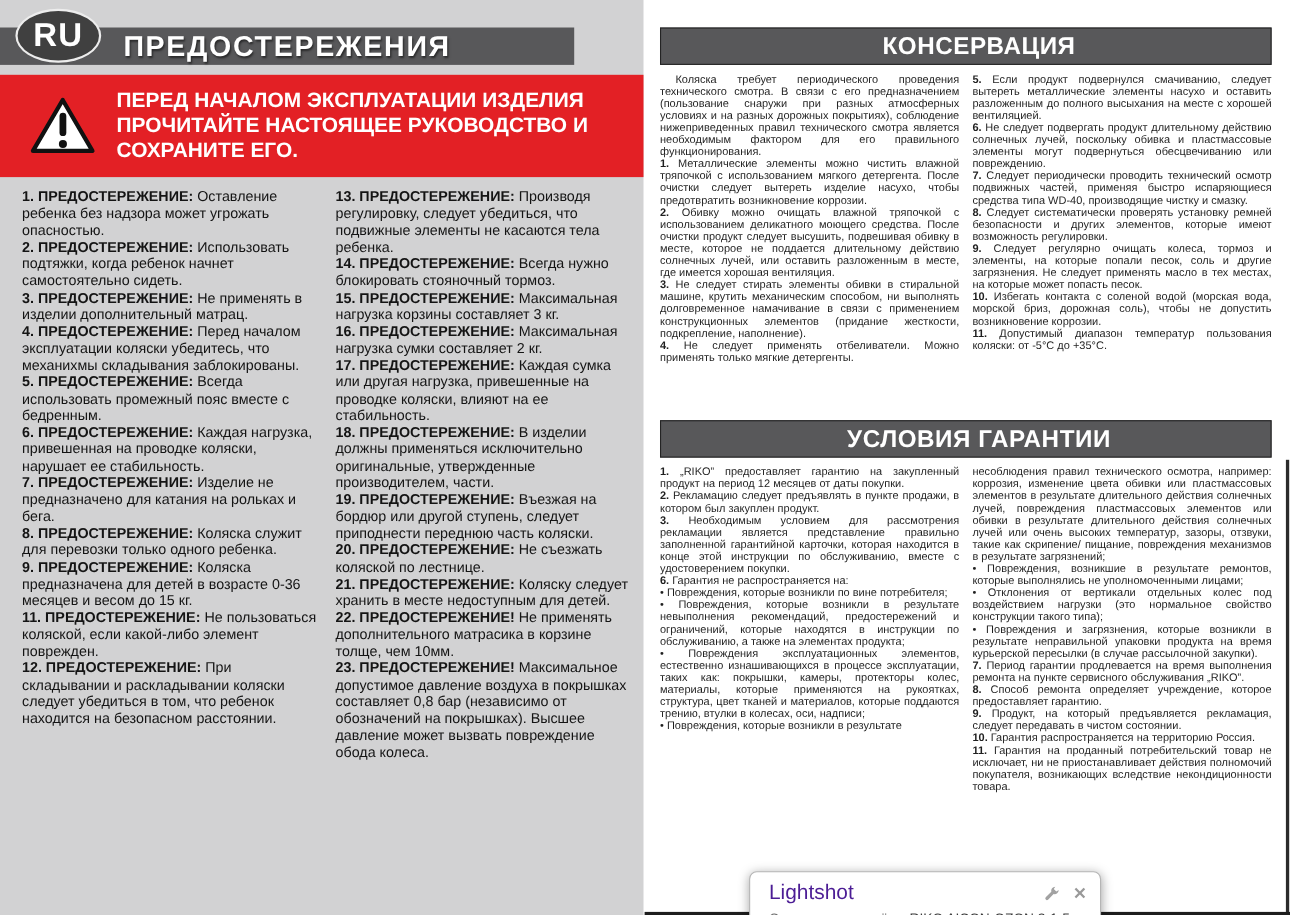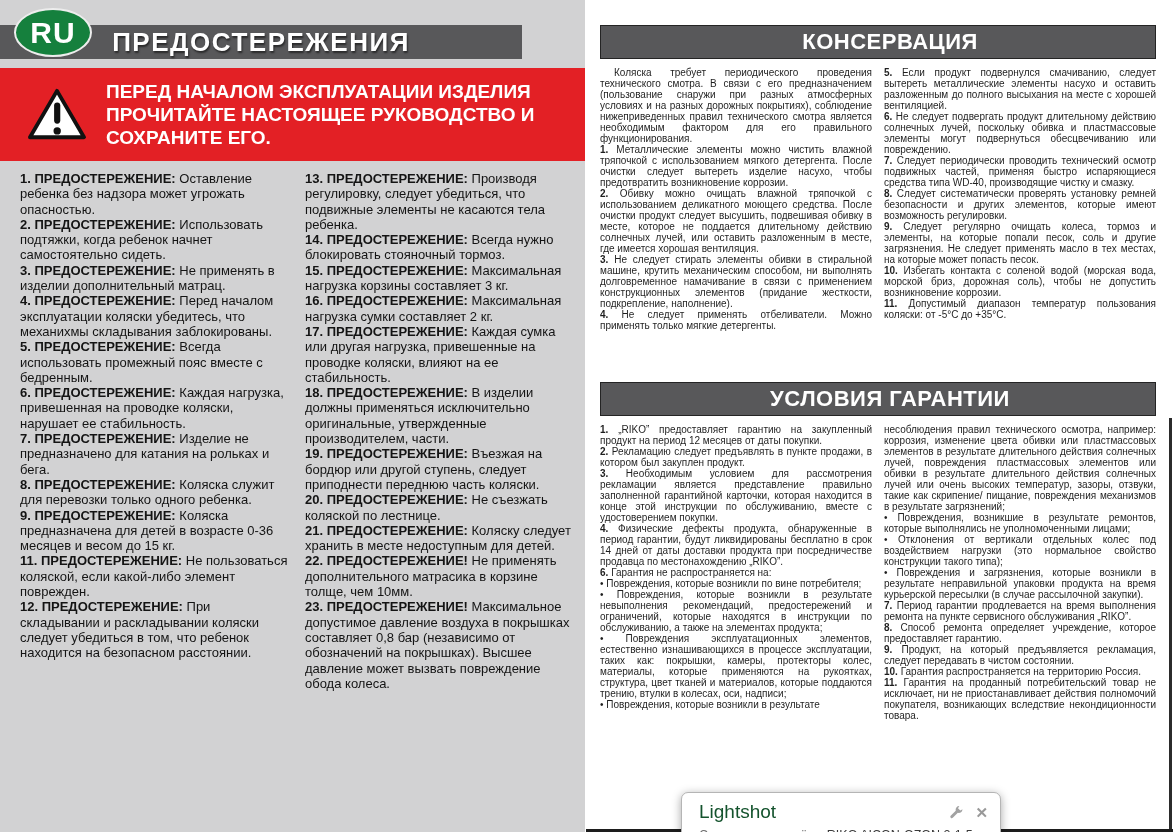--- a/index.html
+++ b/index.html
@@ -5,21 +5,21 @@
   * { margin:0; padding:0; box-sizing:border-box; }
   html,body { width:1173px; height:832px; overflow:hidden; }
   body { position:relative; background:#ffffff; font-family:"Liberation Sans", sans-serif; }
 
   
   .left-page { position:absolute; left:0; top:0; width:585px; height:832px; background:#d2d2d3; }
   .lp-header { position:absolute; top:25px; left:0; width:522px; height:34px; background:#58585a;
                display:flex; align-items:center; justify-content:center; }
   .lp-title { color:#fff; font-weight:bold; font-size:26px; letter-spacing:1.5px;
               text-shadow:1px 2px 2px rgba(0,0,0,0.55); }
-  .ru-badge { position:absolute; left:14px; top:8px; width:78px; height:49px; background:#15803d;
+  .ru-badge { position:absolute; left:14px; top:8px; width:78px; height:49px; background:#404040;
               border:2px solid #ededed; border-radius:50%; z-index:3;
               display:flex; align-items:center; justify-content:center;
               color:#fff; font-weight:bold; font-size:30px; letter-spacing:1px; }
   .alert { position:absolute; top:68px; left:0; width:585px; height:93px; background:#e32025;
            display:flex; align-items:center; }
   .alert svg { margin-left:26px; flex:none; }
   .alert-text { margin-left:18px; width:452px; color:#fff; font-weight:bold; font-size:19px;
                 line-height:1.22; text-transform:uppercase; }
   .warn-wrap { position:absolute; top:171px; left:20px; width:554px; display:flex; gap:16px; }
   .wcol { width:269px; font-size:13px; line-height:15.3px; color:#141414; }
@@ -42,21 +42,21 @@
 
   
   .edge-right  { position:absolute; left:1169px; top:418px; width:3px; height:414px; background:#2b2b2b; }
   .edge-bottom { position:absolute; left:586px; top:829px; width:587px; height:3px; background:#1d1d1d; }
 
   
   .lightshot { position:absolute; left:681px; top:792px; width:320px; height:72px; background:#fff;
                border:1px solid #b5b5b5; border-radius:7px; box-shadow:0 2px 10px rgba(0,0,0,0.35);
                z-index:10; }
   .ls-head { display:flex; align-items:center; padding:8px 12px 0 17px; }
-  .ls-title { flex:1; color:#14532d; font-size:19px; }
+  .ls-title { flex:1; color:#4c1d95; font-size:19px; }
   .ls-wrench { margin-right:12px; cursor:pointer; display:inline-flex; }
   .ls-close { color:#999; font-size:15px; font-weight:bold; cursor:pointer; line-height:1; }
   .ls-msg { padding:5px 16px 0 17px; font-size:12.5px; white-space:nowrap; }
   .ls-msg .pre { color:#6e6e6e; }
   .ls-msg .file { color:#3a3a3a; margin-left:9px; }
 </style>
 </head>
 <body>
 
 <div class="left-page">
@@ -175,21 +175,20 @@
     </div>
     <div class="rp-cols">
       <div class="rcol">
 
           <p class="rp"><b>1.</b> <span>„RIKO” предоставляет гарантию на закупленный продукт на период 12 месяцев от даты покупки.</span></p>
 
           <p class="rp"><b>2.</b> <span>Рекламацию следует предъявлять в пункте продажи, в котором был закуплен продукт.</span></p>
 
           <p class="rp"><b>3.</b> <span>Необходимым условием для рассмотрения рекламации является представление правильно заполненной гарантийной карточки, которая находится в конце этой инструкции по обслуживанию, вместе с удостоверением покупки.</span></p>
 
-          <p class="rp"><b>4.</b> <span>Физические дефекты продукта, обнаруженные в период гарантии, будут ликвидированы бесплатно в срок 14 дней от даты доставки продукта при посредничестве продавца по местонахождению „RIKO”.</span></p>
 
 
           <p class="rp"><b>6.</b> <span>Гарантия не распространяется на:</span></p>
 
           <p class="rp"><b></b> <span>• Повреждения, которые возникли по вине потребителя;</span></p>
 
           <p class="rp"><b></b> <span>• Повреждения, которые возникли в результате невыполнения рекомендаций, предостережений и ограничений, которые находятся в инструкции по обслуживанию, а также на элементах продукта;</span></p>
 
           <p class="rp"><b></b> <span>• Повреждения эксплуатационных элементов, естественно изнашивающихся в процессе эксплуатации, таких как: покрышки, камеры, протекторы колес, материалы, которые применяются на рукоятках, структура, цвет тканей и материалов, которые поддаются трению, втулки в колесах, оси, надписи;</span></p>
 

